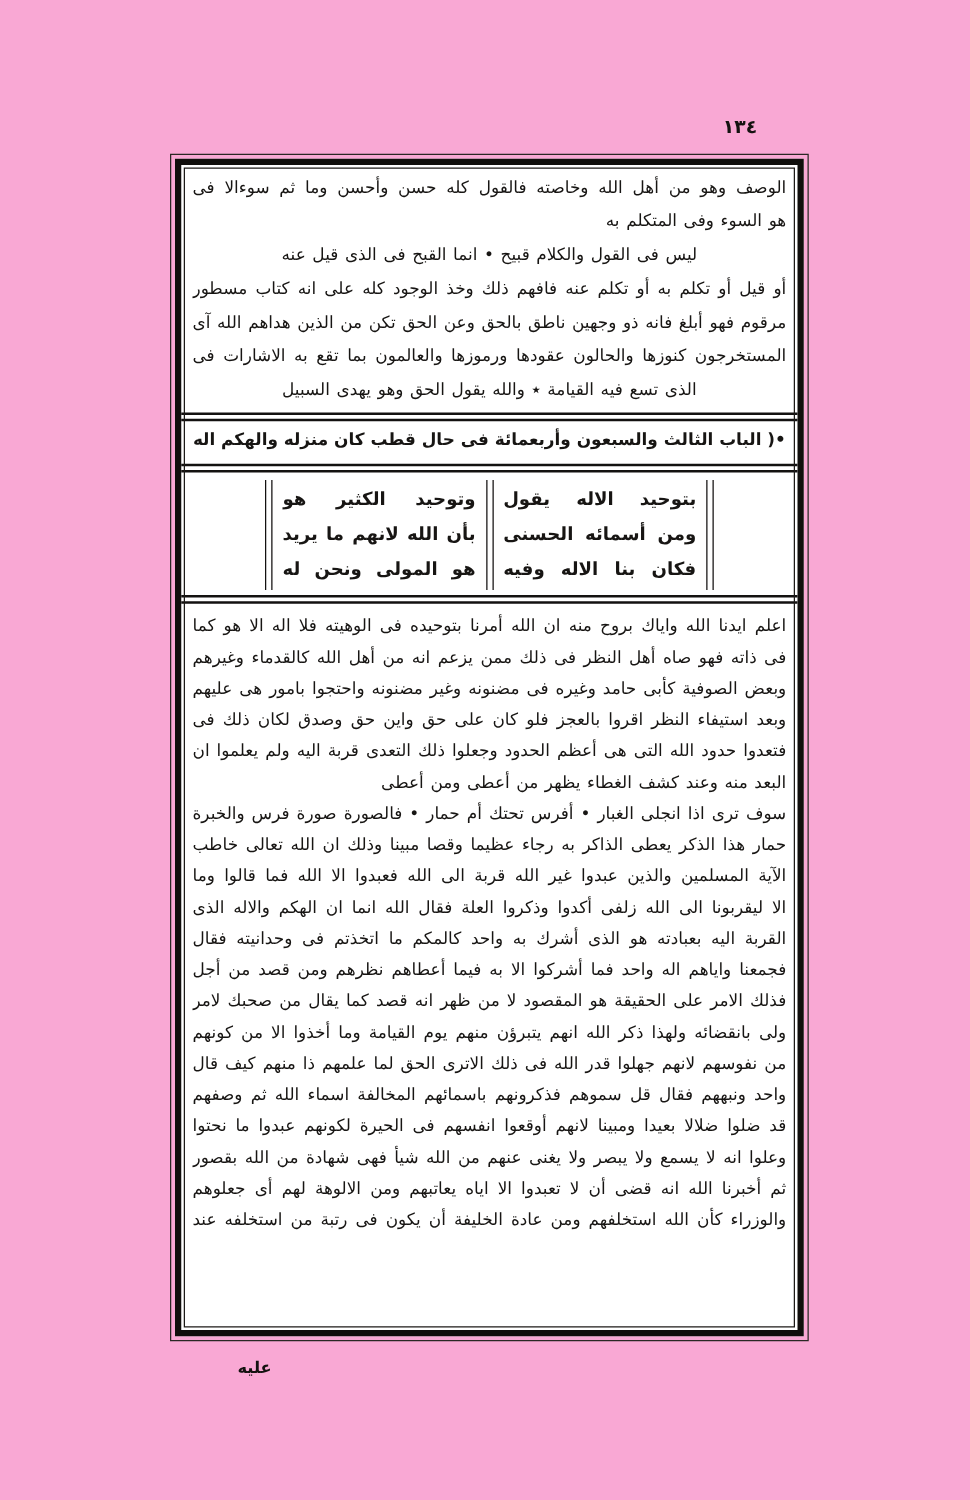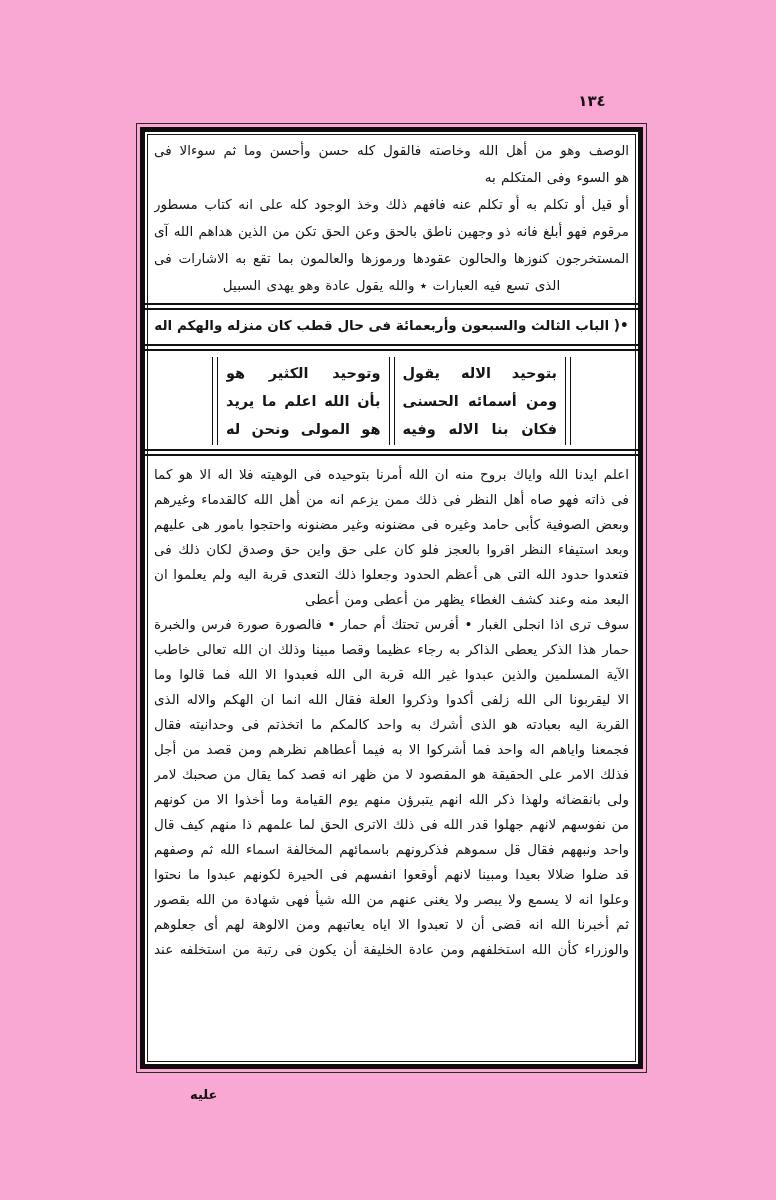--- a/index.html
+++ b/index.html
@@ -63,43 +63,44 @@
 <div class="page">
 
   <div class="page-number">١٣٤</div>
 
   <div class="frame">
     <div class="content">
 
       <div class="intro">
         <div class="tline">الوصف وهو من أهل الله وخاصته فالقول كله حسن وأحسن وما ثم سوءالا فى المقول عنه ذلك</div>
         <div class="tline short">هو السوء وفى المتكلم به</div>
+        <div class="tline center">ليس فى القول والكلام قبيح • انما القبح فى الذى قيل عنه</div>
         <div class="tline">أو قيل أو تكلم به أو تكلم عنه فافهم ذلك وخذ الوجود كله على انه كتاب مسطور وان قات</div>
         <div class="tline">مرقوم فهو أبلغ فانه ذو وجهين ناطق بالحق وعن الحق تكن من الذين هداهم الله آى وفقهم</div>
         <div class="tline">المستخرجون كنوزها والحالون عقودها ورموزها والعالمون بما تقع به الاشارات فى الموضع</div>
-        <div class="tline center">الذى تسع فيه العبارات ٭ والله يقول عادة وهو يهدى السبيل</div>
+        <div class="tline center">الذى تسع فيه القيامة ٭ والله يقول الحق وهو يهدى السبيل</div>
       </div>
 
       <div class="hrule"></div>
 
       <div class="heading">•( الباب الثالث والسبعون وأربعمائة فى حال قطب كان منزله والهكم اله واحد )•</div>
 
       <div class="hrule"></div>
 
       <div class="poem">
         <div class="vrule"></div>
         <div class="pcol">
           <div class="pline">بتوحيد الاله يقول قوم</div>
           <div class="pline">ومن أسمائه الحسنى علمنا</div>
           <div class="pline">فكان بنا الاله وفيه كنا</div>
         </div>
         <div class="vrule"></div>
         <div class="pcol">
           <div class="pline">وتوحيد الكثير هو الوجود</div>
-          <div class="pline">بأن الله اعلم ما يريد</div>
+          <div class="pline">بأن الله لانهم ما يريد</div>
           <div class="pline">هو المولى ونحن له عبيد</div>
         </div>
         <div class="vrule"></div>
       </div>
 
       <div class="hrule"></div>
 
       <div class="bodytext">
         <div class="bline">اعلم ايدنا الله واياك بروح منه ان الله أمرنا بتوحيده فى الوهيته فلا اله الا هو كما انبأنا عن التفكر</div>
         <div class="bline">فى ذاته فهو صاه أهل النظر فى ذلك ممن يزعم انه من أهل الله كالقدماء وغيرهم من المتكلمين</div>

